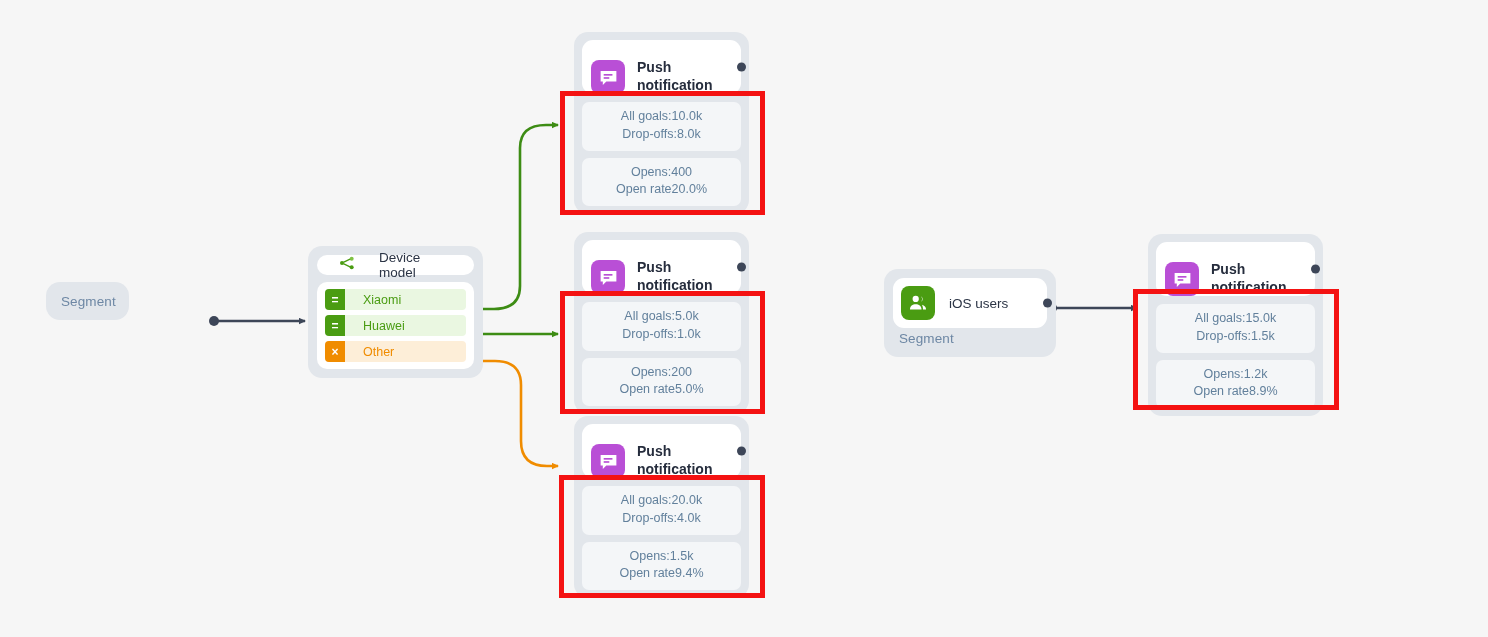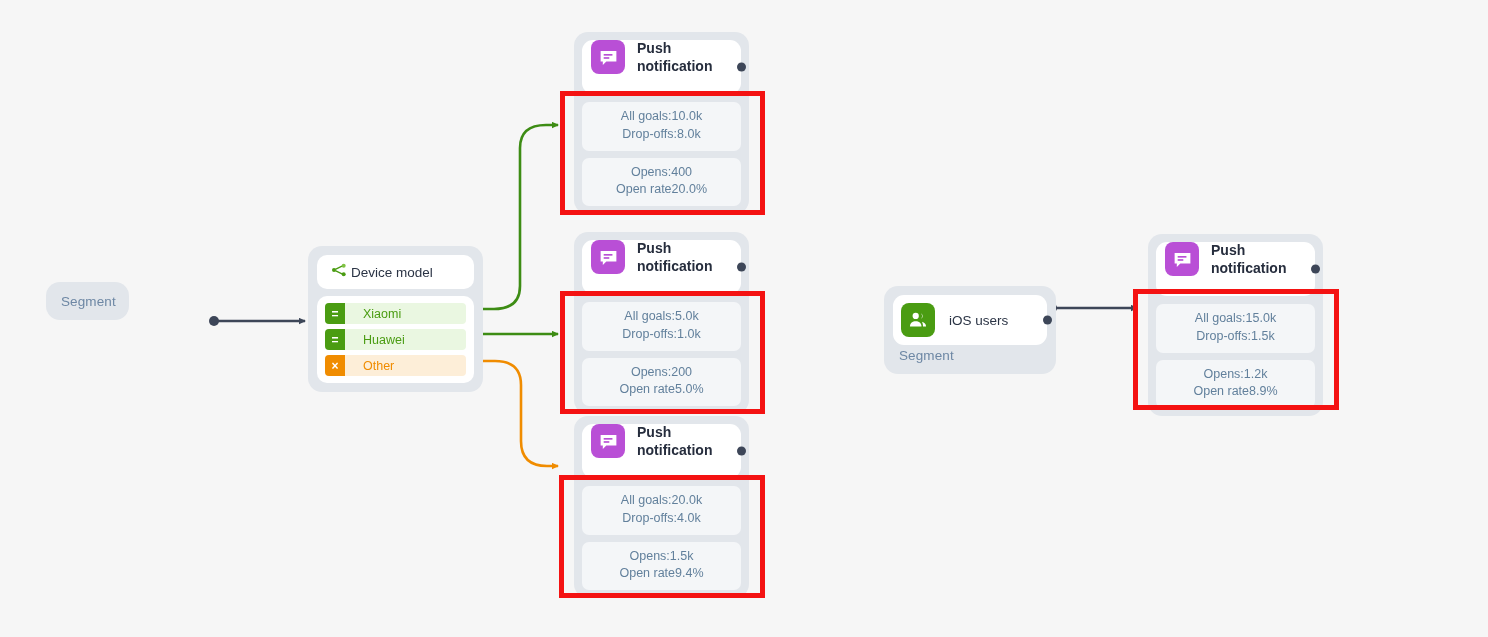--- a/index.html
+++ b/index.html
@@ -69,25 +69,25 @@
   .segment-title {
     font-size: 13.5px;
     color: #2b3445;
   }
 
   
   .split-shell { width: 175px; }
   .split-head {
     background: #fff;
     border-radius: 10px;
-    height: 34px;
+    height: 20px;
     display: flex;
     align-items: center;
-    gap: 4px;
-    padding: 0 14px;
+    gap: 24px;
+    padding: 0 22px;
     margin-bottom: 7px;
   }
   .split-head-title {
     font-size: 13.5px;
     color: #2b3445;
   }
   .split-body {
     background: #fff;
     border-radius: 10px;
     padding: 7px 8px;
@@ -127,21 +127,21 @@
     background: #e2e6eb;
     border-radius: 14px;
     padding: 8px;
     width: 175px;
   }
   .push-head {
     background: #fff;
     border-radius: 11px;
     height: 54px;
     display: flex;
-    align-items: flex-start;
+    align-items: flex-end;
     gap: 12px;
     padding: 0 10px 0 9px;
     position: relative;
   }
   .push-title {
     font-size: 14px;
     font-weight: bold;
     color: #262d3d;
     line-height: 1.25;
   }
@@ -373,21 +373,21 @@
           </div>
           <div class="stat-row">
             <span>Open rate</span>
             <span>9.4%</span>
           </div>
         </div>
       </div>
     </div>
   </div>
 
-  <div class="node" style="left:884px; top:286px;">
+  <div class="node" style="left:884px; top:269px;">
     <div class="shell">
       <div class="card segment-card">
         <span class="icon-sq icon-green">
           <svg width="22" height="22" viewBox="0 0 24 24" fill="#fff">
             <circle cx="9.5" cy="7.6" r="3.4"></circle>
             <path d="M3.2 19c0-3.6 2.9-5.7 6.3-5.7s6.3 2.1 6.3 5.7z"></path>
             <path d="M15.2 4.6a3.4 3.4 0 0 1 0 6.1 4.6 4.6 0 0 0 0-6.1z"></path>
             <path d="M16.4 13.9c2.6.6 4.4 2.5 4.4 5.1h-3.3c0-2-.4-3.6-1.1-5.1z"></path>
           </svg>
         </span>

